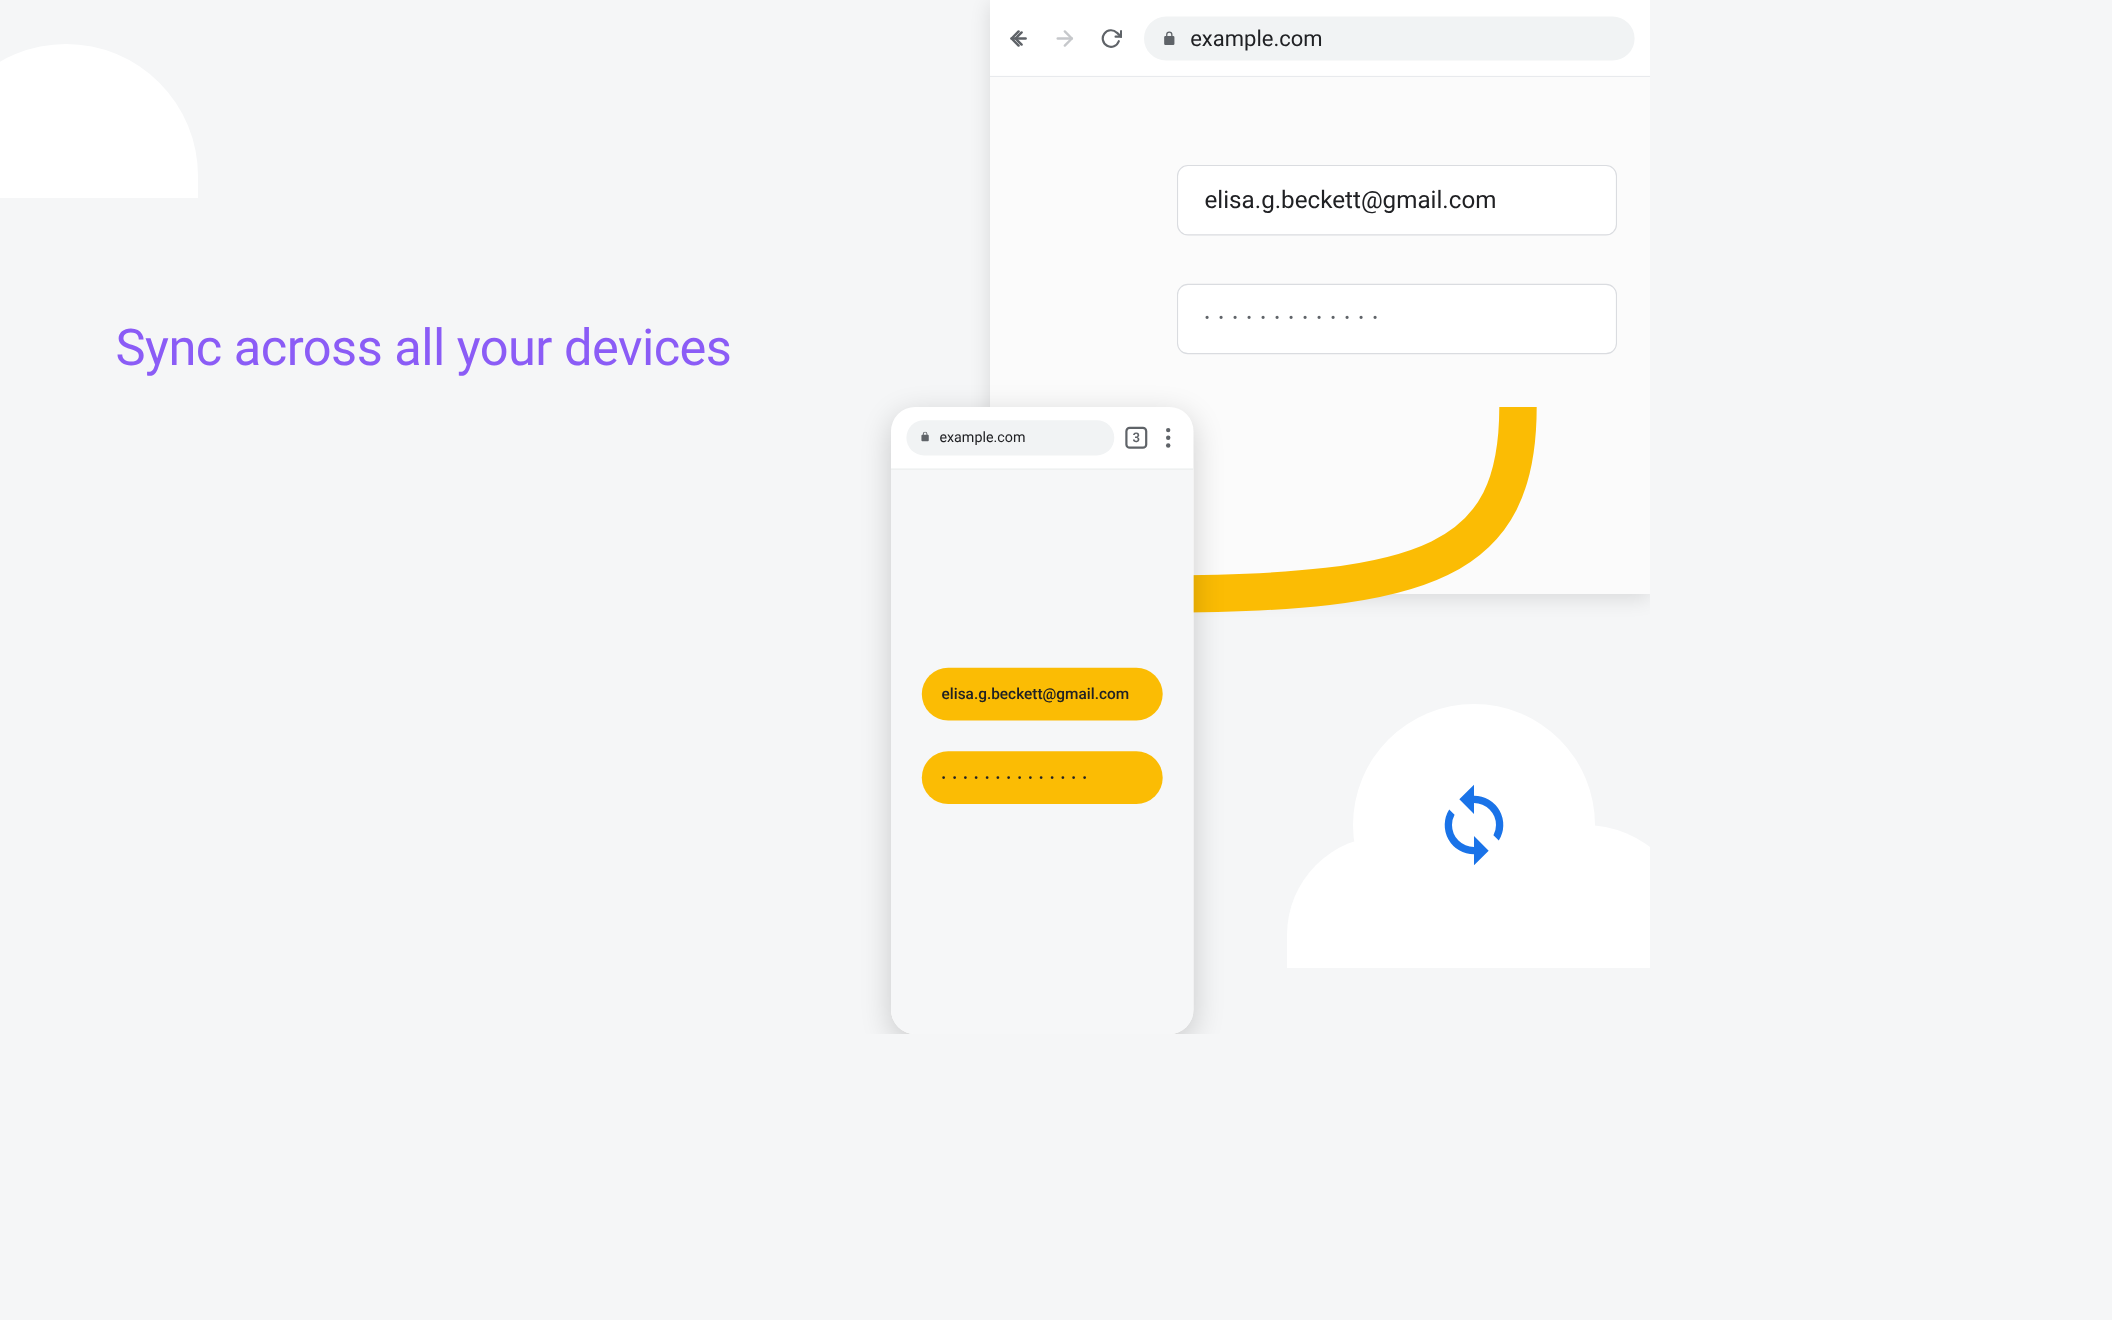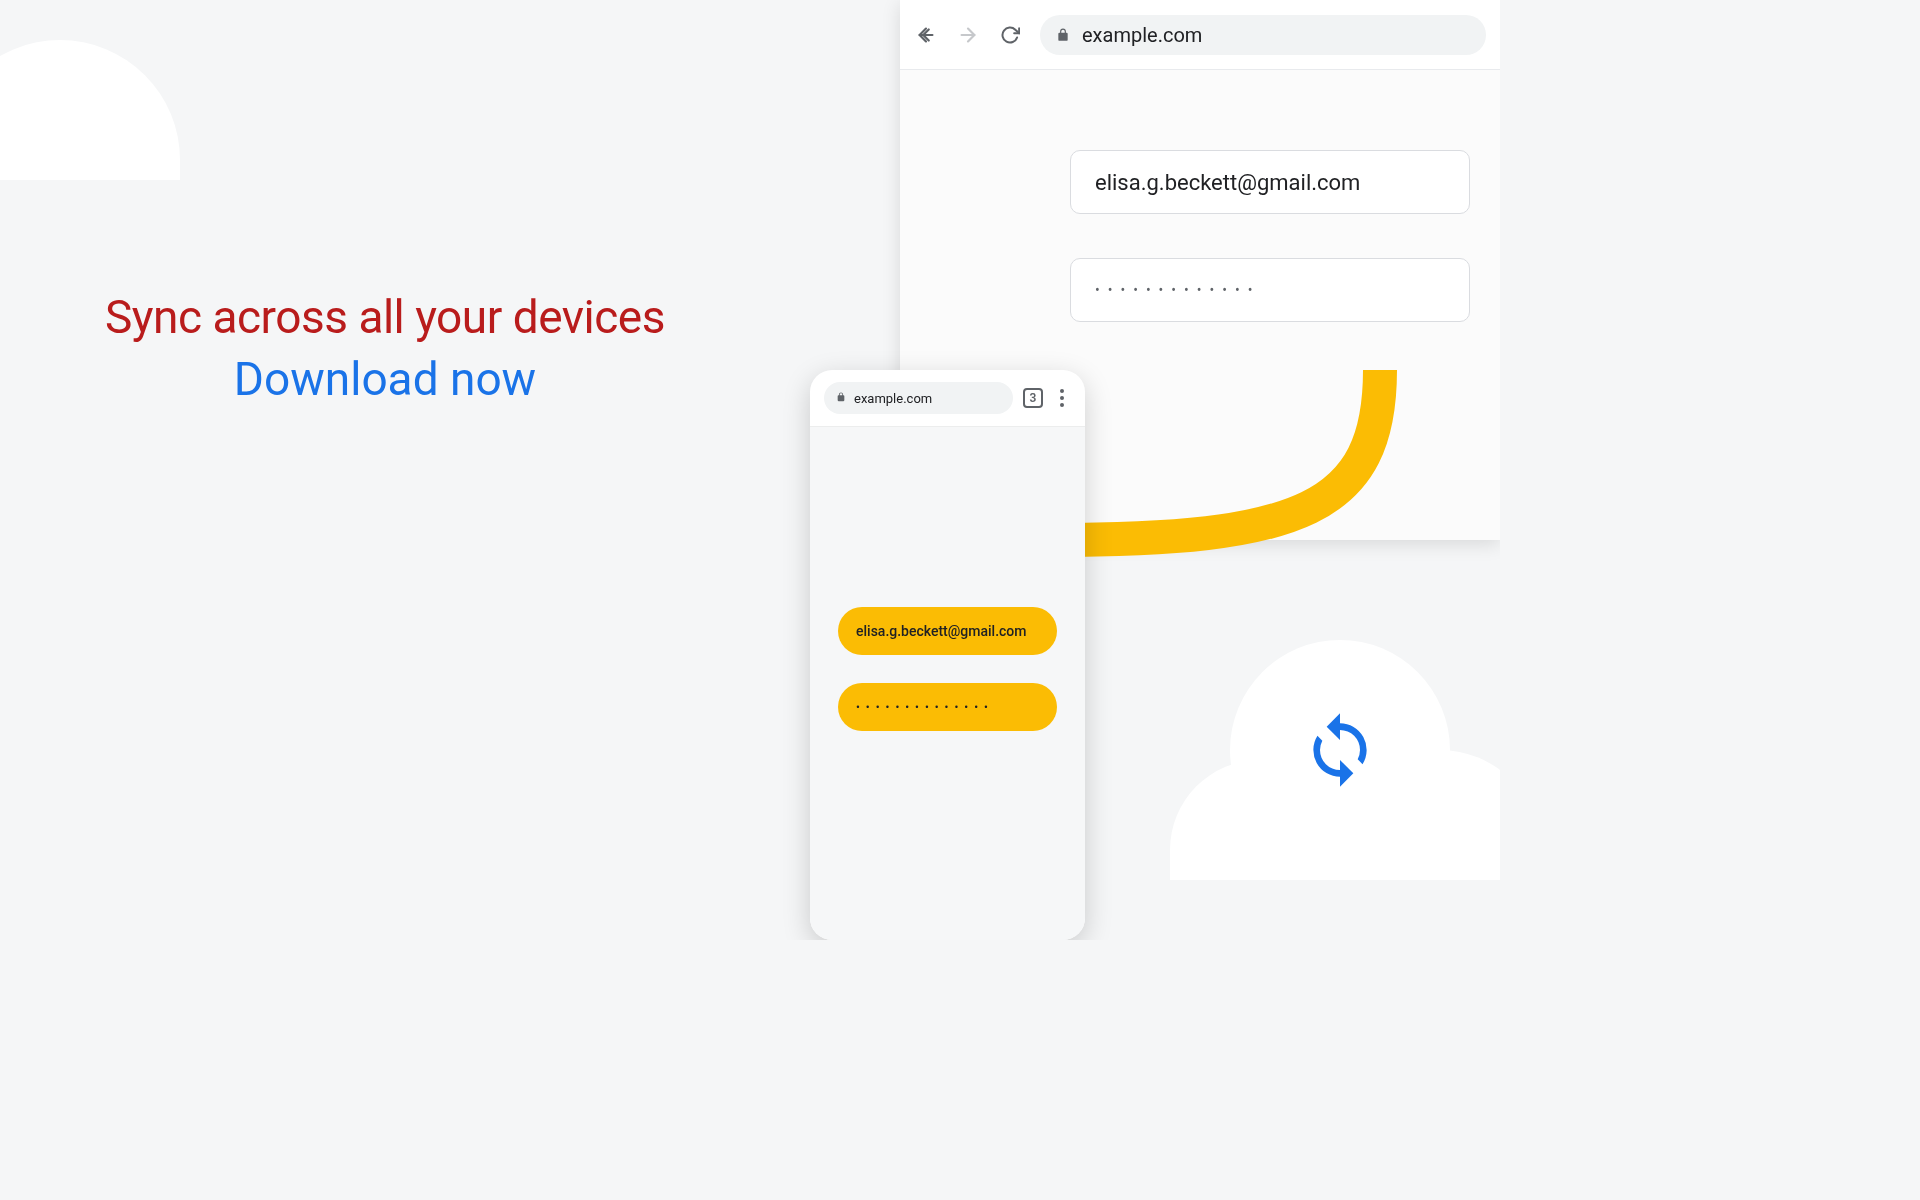--- a/index.html
+++ b/index.html
@@ -29,21 +29,21 @@
   .headline {
     position: absolute;
     top: 290px;
     left: 75px;
     width: 620px;
     text-align: center;
   }
   .headline h1 {
     font-size: 46px;
     font-weight: 400;
-    color: #b91c1c;
+    color: #8b5cf6;
     letter-spacing: -0.5px;
   }
   .headline a {
     display: block;
     font-size: 46px;
     font-weight: 400;
     color: #1a73e8;
     text-decoration: none;
     margin-top: 8px;
   }
@@ -225,21 +225,20 @@
     z-index: 2;
   }
 </style>
 </head>
 <body>
 
 <div class="cloud-topleft"></div>
 
 <div class="headline">
   <h1>Sync across all your devices</h1>
-  <a href="#">Download now</a>
 </div>
 
 <div class="desktop">
   <div class="desktop-toolbar">
     <div class="nav-btn">
       <svg width="22" height="22" viewBox="0 0 24 24" fill="none" stroke="currentColor" stroke-width="2.4" stroke-linecap="round" stroke-linejoin="round">
           <polyline points="15 18 9 12 15 6"></polyline>
           <line x1="9" y1="12" x2="21" y2="12" style="display:none"></line>
         </svg>
       <svg width="22" height="22" viewBox="0 0 24 24" fill="none" stroke="currentColor" stroke-width="2.4" stroke-linecap="round" stroke-linejoin="round" style="margin-left:-22px">

